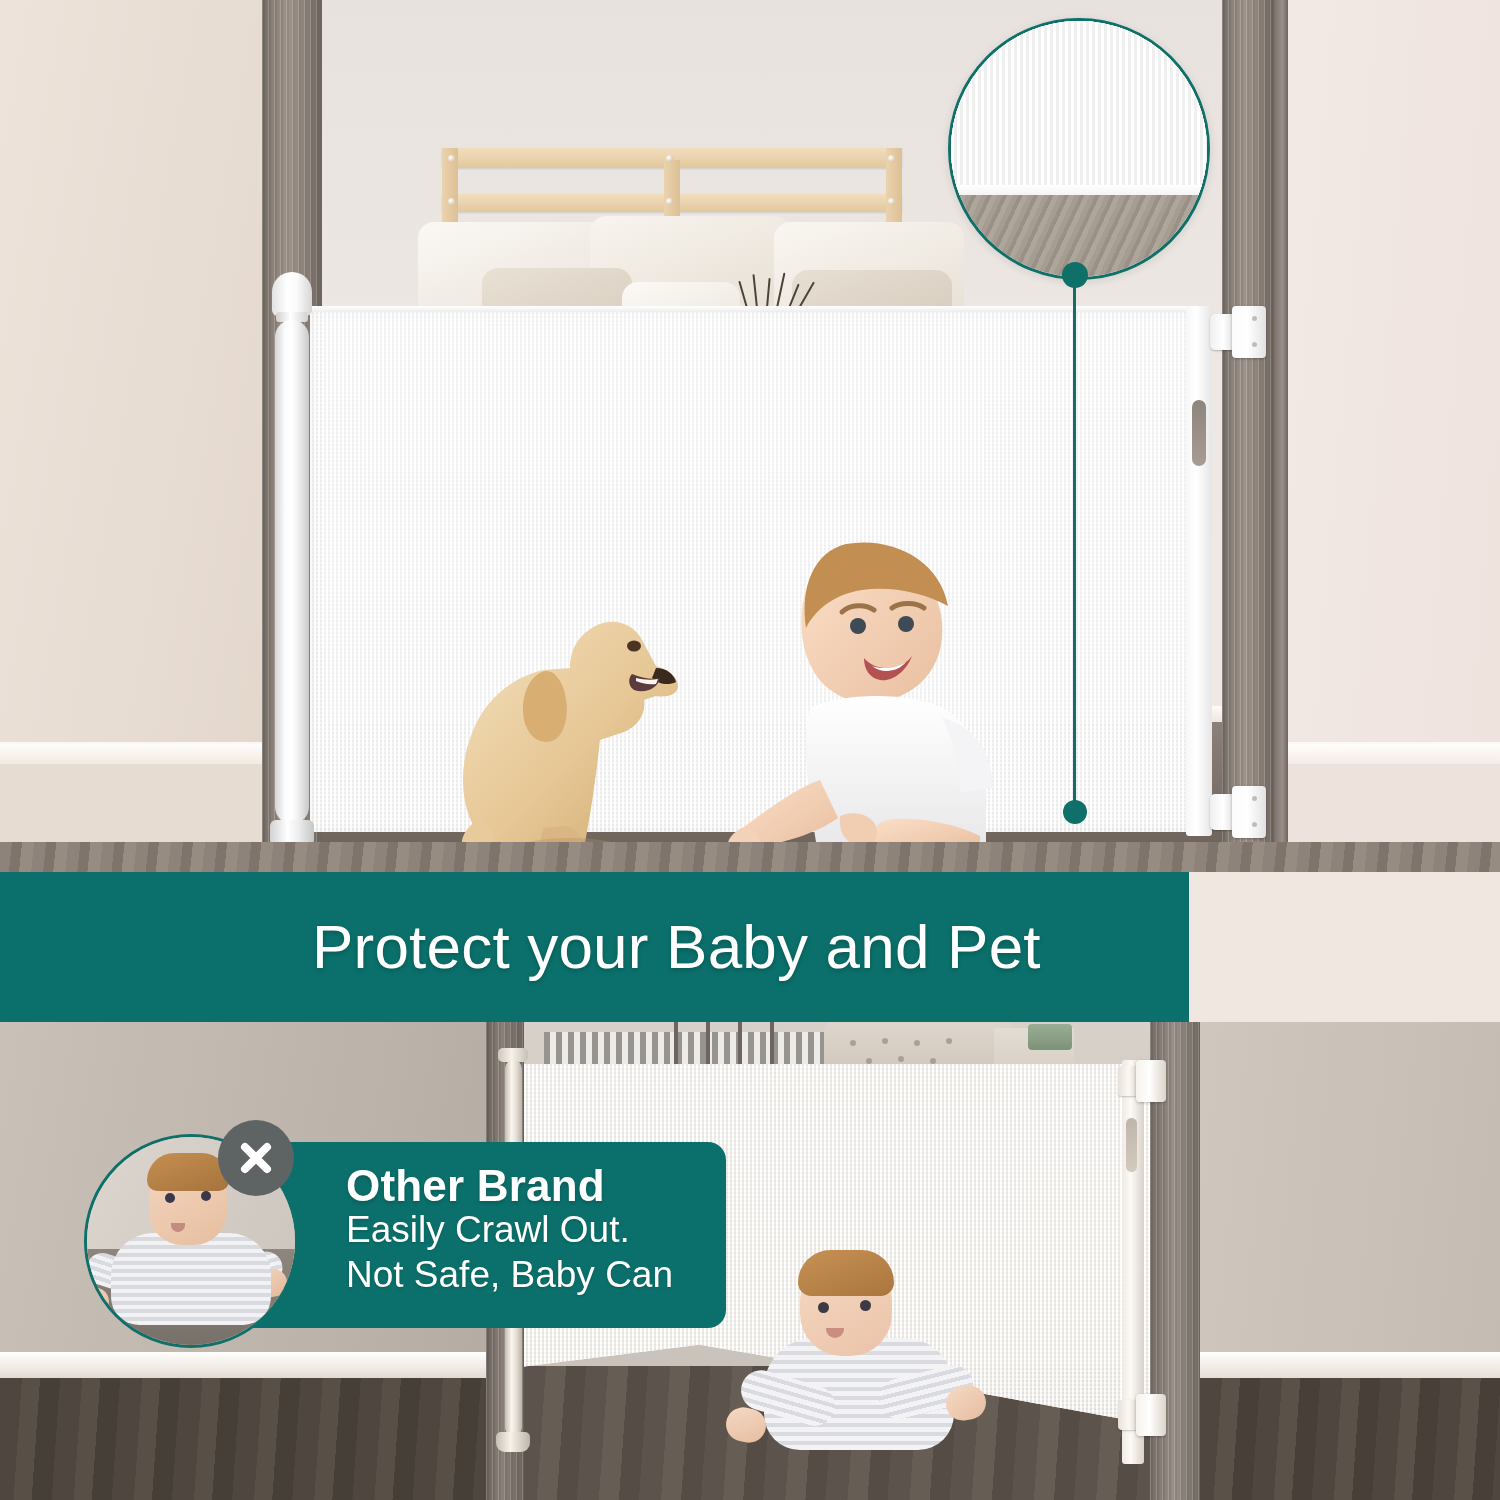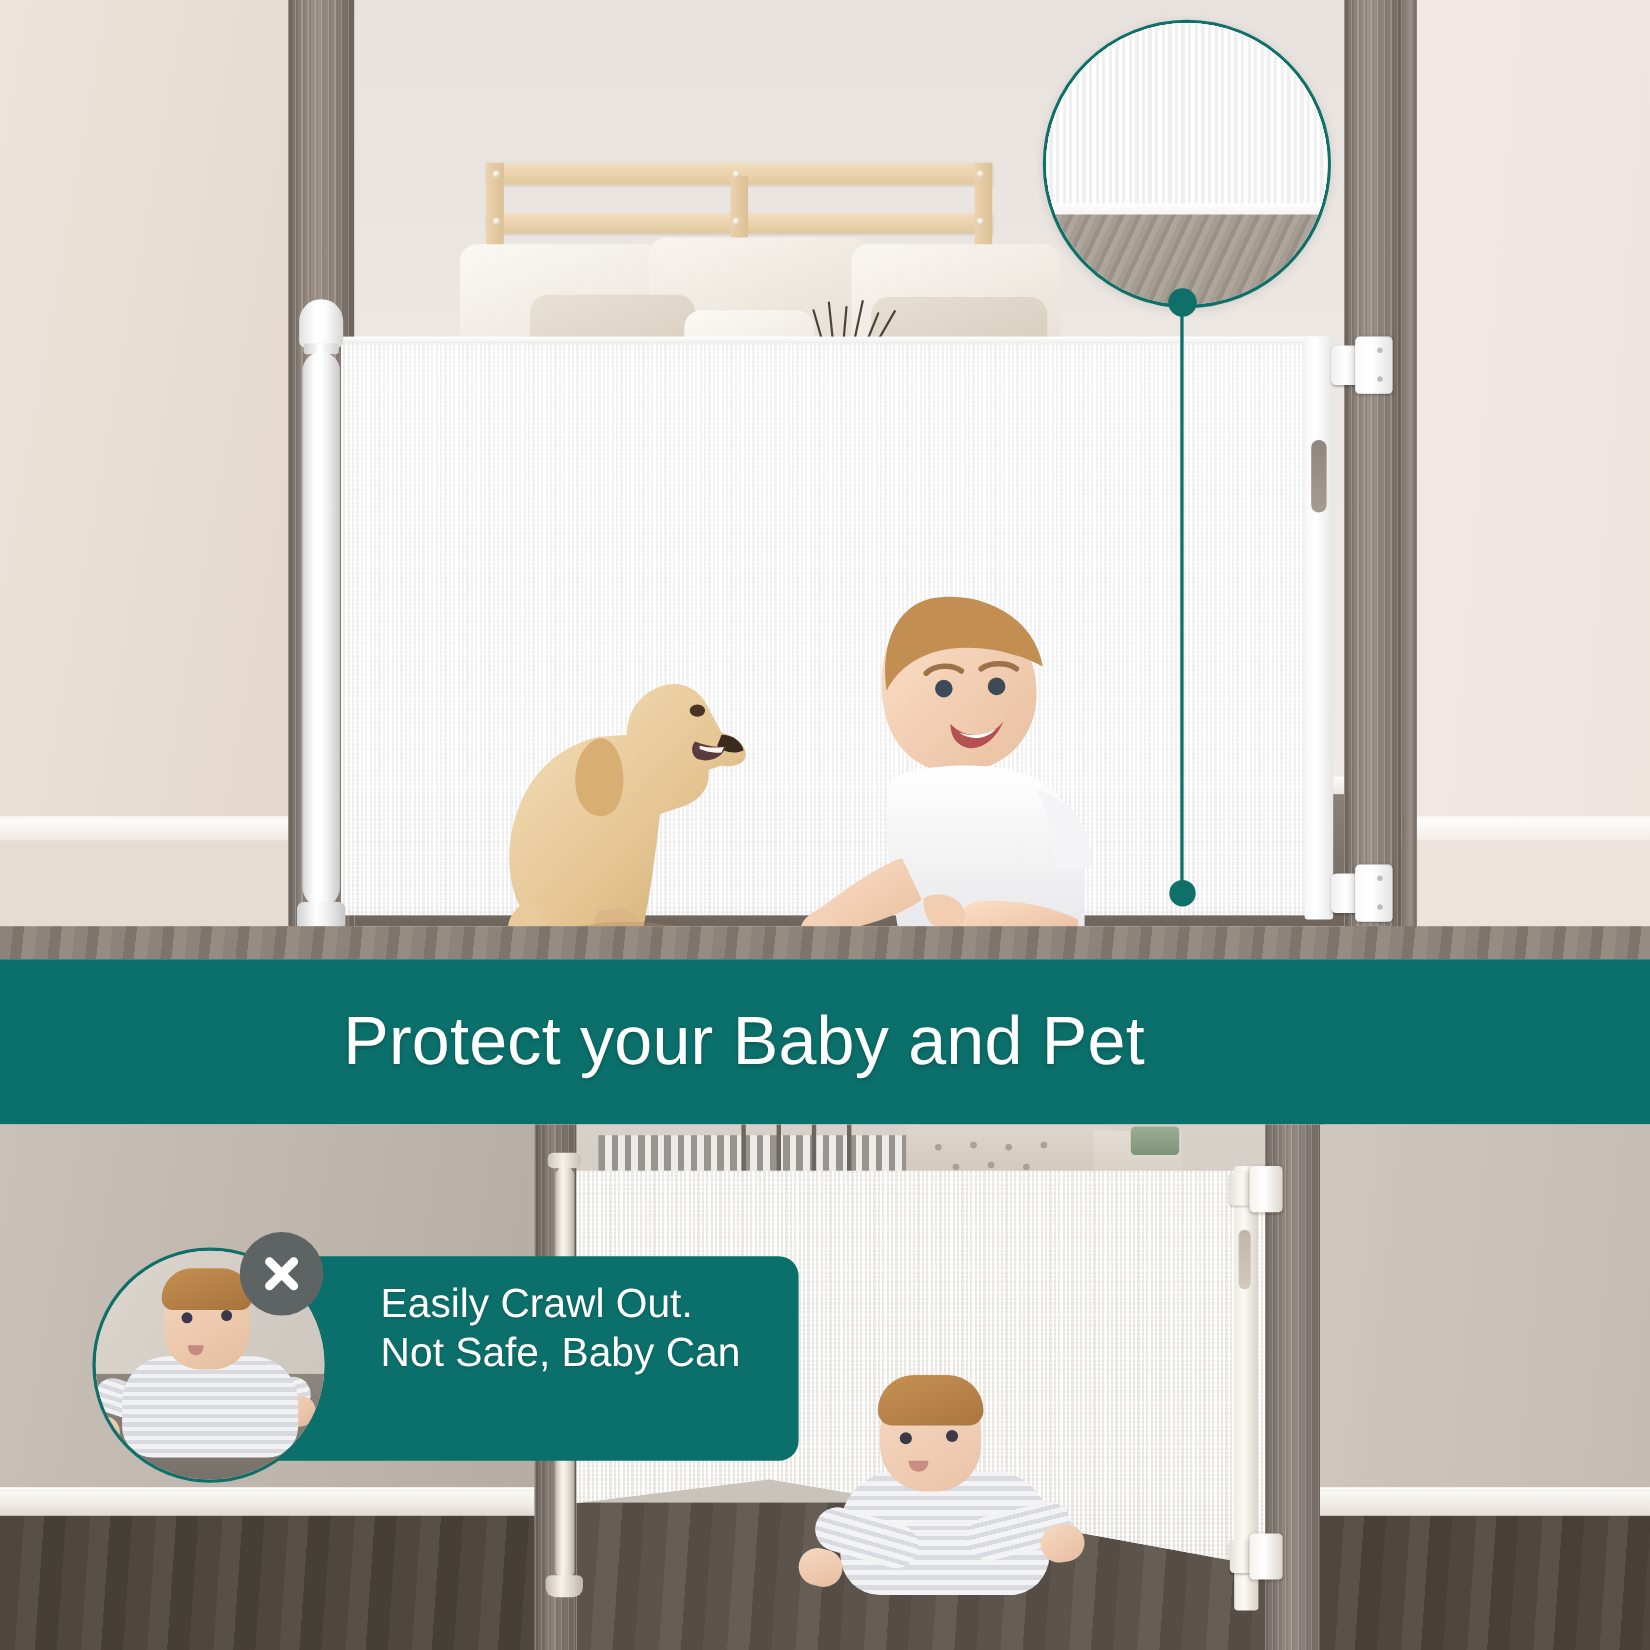--- a/index.html
+++ b/index.html
@@ -108,21 +108,21 @@
     background:#0E7068;z-index:21;}
   .mg-line{position:absolute;left:1073px;top:276px;width:3px;height:536px;background:#0E7068;z-index:19;}
   .mg-dot2{position:absolute;left:1063px;top:800px;width:24px;height:24px;border-radius:50%;
     background:#0E7068;z-index:21;}
 
   
   .s1-floor{position:absolute;left:0;top:842px;width:1500px;height:30px;z-index:25;
     background:repeating-linear-gradient(96deg,#8D837A 0 12px,#7E746B 12px 22px,#968C82 22px 34px);}
 
   
-  .banner{position:absolute;left:0;top:872px;width:1500px;height:150px;background:#0B706B;z-index:40;
+  .banner{position:absolute;left:0;top:872px;width:1189px;height:150px;background:#0B706B;z-index:40;
     display:flex;align-items:center;}
   .banner-title{margin-left:312px;color:#FFFFFF;font-size:62px;line-height:1;letter-spacing:.2px;
     text-shadow:0 2px 5px rgba(0,0,0,.22);white-space:nowrap;}
 
   
   .scene2{position:absolute;left:0;top:1022px;width:1500px;height:478px;overflow:hidden;}
   .s2-wall-left{position:absolute;left:0;top:0;width:486px;height:478px;
     background:linear-gradient(100deg,#C9C0B7,#BDB4AB 60%,#B4ABA2);}
   .s2-base-left{position:absolute;left:0;top:330px;width:486px;height:26px;
     background:linear-gradient(#FCFAF7 0%,#F0ECE6 45%,#DCD5CC 100%);
@@ -441,20 +441,21 @@
     <div class="cb-head"></div>
     <div class="cb-hair"></div>
     <div class="cb-eye" style="left:78px;top:52px;"></div>
     <div class="cb-eye" style="left:120px;top:50px;"></div>
     <div class="cb-mouth"></div>
   </div>
 
   <div class="callout">
     <div class="co-box"></div>
     <div class="co-text">
+      <div class="co-brand">Other Brand</div>
       <div class="co-sub" style="margin-top:0;">Easily Crawl Out.</div>
       <div class="co-sub">Not Safe, Baby Can</div>
     </div>
 
     <div class="co-photo">
       <div class="cp-wall"></div>
       <div class="cp-floor"></div>
       <div class="cp-arm" style="left:-2px;top:124px;width:84px;transform:rotate(18deg);"></div>
       <div class="cp-hand" style="left:-10px;top:150px;transform:rotate(14deg);"></div>
       <div class="cp-arm" style="left:112px;top:120px;width:84px;transform:rotate(-12deg);"></div>

